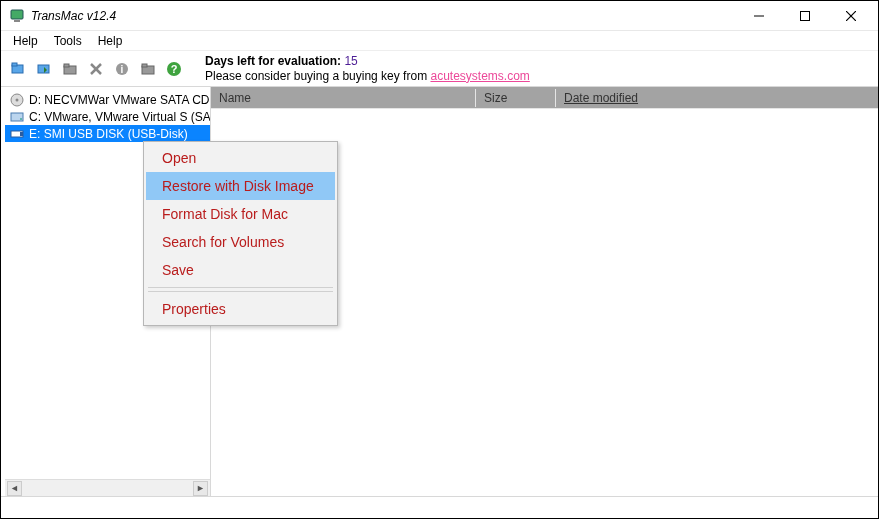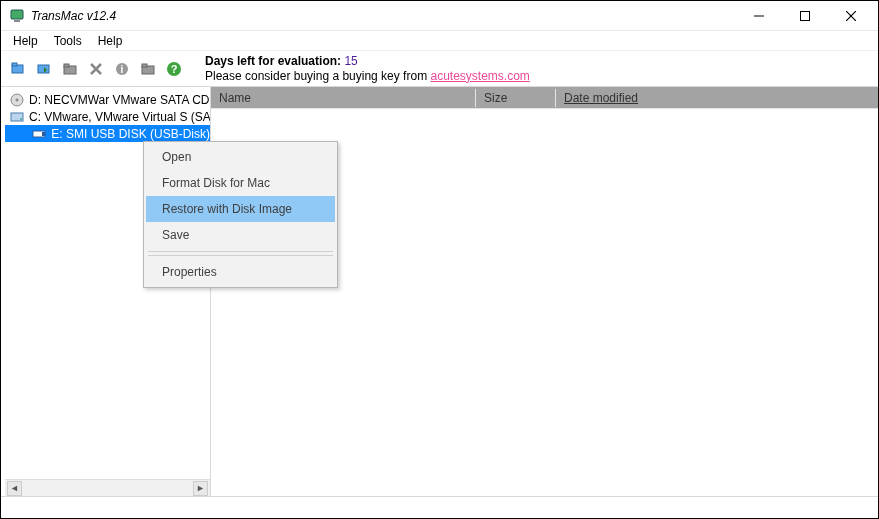--- a/index.html
+++ b/index.html
@@ -84,21 +84,20 @@
   display:flex;align-items:center;
   height: 17px;
   padding-left: 4px;
   white-space: nowrap;
   overflow: hidden;
 }
 .tree .node .nicon { width:16px;height:16px;display:inline-flex;align-items:center;justify-content:center;margin-right:4px;flex-shrink:0; }
 .tree .node.selected {
   background:#0a84ff;
   color:#fff;
-  justify-content:flex-end;
 }
 .hscroll {
   height: 17px;
   background:#f0f0f0;
   border-top:1px solid #ddd;
   display:flex;align-items:center;justify-content:space-between;
   padding:0 2px;
 }
 .hscroll .sarrow { width:15px;height:15px;display:inline-flex;align-items:center;justify-content:center;font-size:9px;color:#555;background:#e8e8e8;border:1px solid #ccc; }
 .right-pane { flex:1; display:flex;flex-direction:column; }
@@ -127,22 +126,22 @@
   position:absolute;
   top: 140px; left: 142px;
   width: 195px;
   background:#f2f2f2;
   border:1px solid #b7b7b7;
   box-shadow: 2px 2px 4px rgba(0,0,0,.2);
   padding: 2px;
 }
 .context-menu .cm-item {
   padding: 6px 12px 6px 16px;
-  font-size: 12px;
-  color:#404040;
+  font-size: 14px;
+  color:#b91c1c;
 }
 .context-menu .cm-item.highlight {
   background:#90c8f6;
 }
 .context-menu .cm-sep {
   height:1px; background:#d0d0d0; margin:3px 2px;
 }
 </style>
 </head>
 <body>
@@ -273,19 +272,20 @@
       <div class="col date">Date modified</div>
     </div>
     <div style="flex:1"></div>
   </div>
 </div>
 
 <div class="statusbar"></div>
 
 <div class="context-menu">
   <div class="cm-item">Open</div>
+  <div class="cm-item highlight">Restore with Disk Image</div>
   <div class="cm-item">Format Disk for Mac</div>
-  <div class="cm-item highlight">Restore with Disk Image</div>
+  <div class="cm-item">Search for Volumes</div>
   <div class="cm-item">Save</div>
   <div class="cm-sep"></div>
   <div class="cm-sep"></div>
   <div class="cm-item">Properties</div>
 </div>
 
 </body></html>

